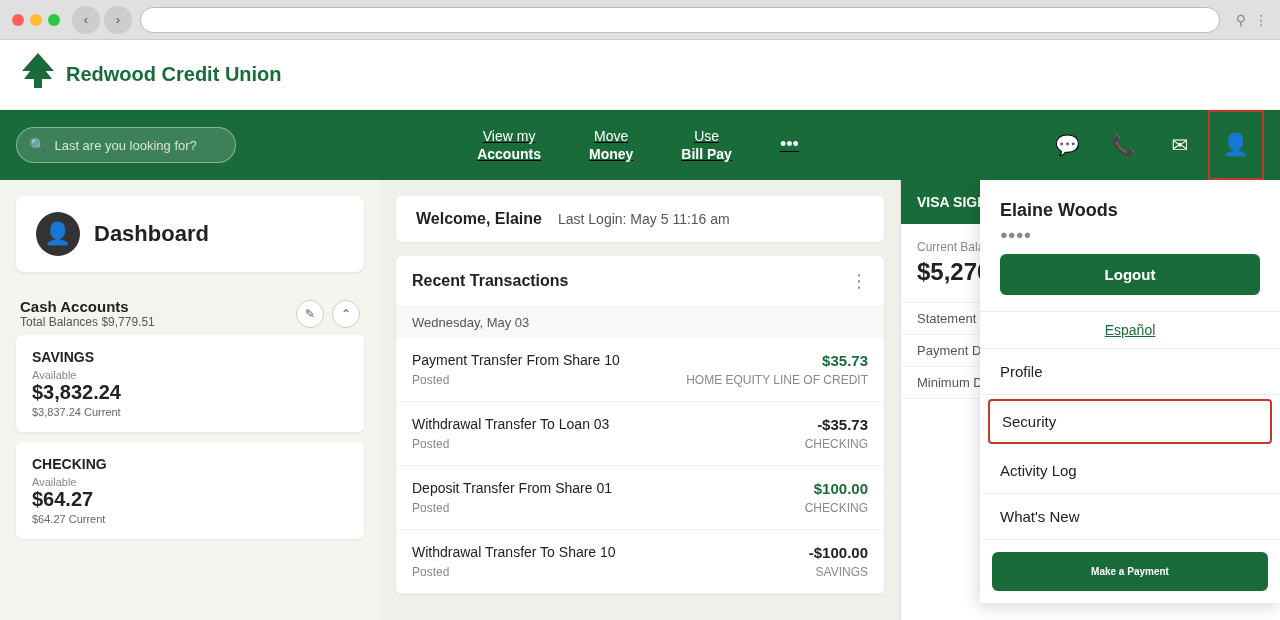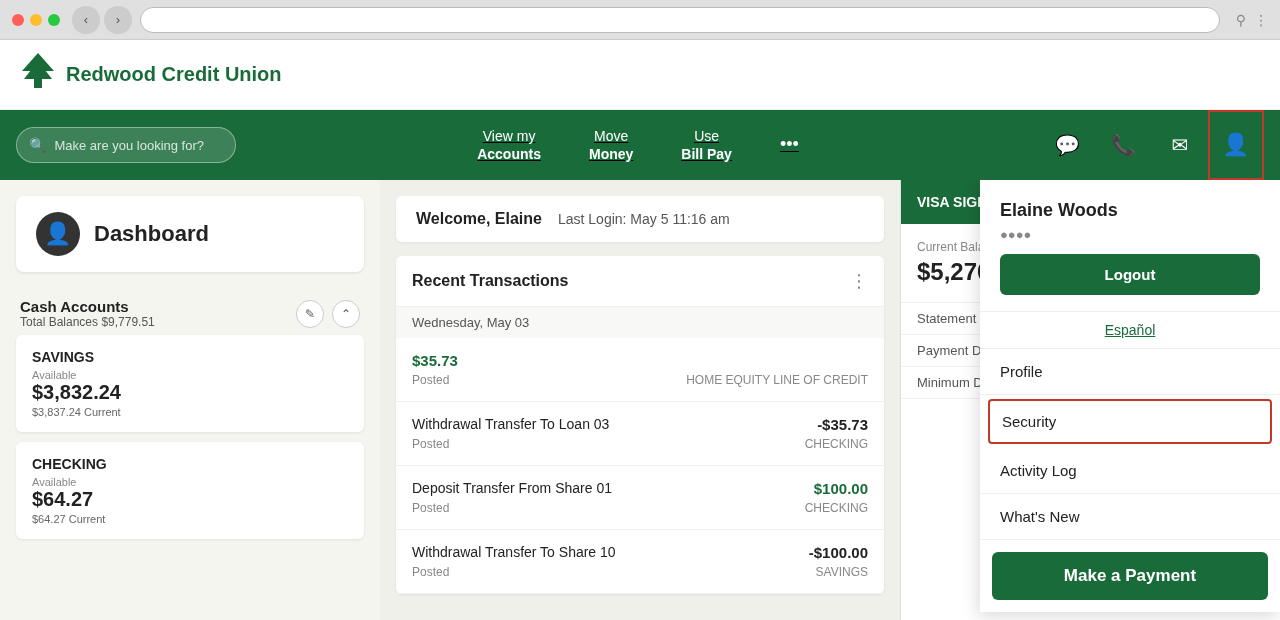--- a/index.html
+++ b/index.html
@@ -213,21 +213,21 @@
     .dropdown-menu-item.highlighted {
       border: 2px solid #c0392b;
       margin: 4px 8px;
       border-radius: 4px;
       padding: 12px 12px;
     }
     .make-payment-btn {
       background: #1a6b3a; color: white; border: none;
       width: calc(100% - 24px); margin: 12px;
       padding: 14px; border-radius: 6px;
-      font-size: 17px; font-weight: 600; cursor: pointer;
+      font-size: 10px; font-weight: 600; cursor: pointer;
     }
   </style>
 </head>
 <body>
 
 <div class="browser-chrome">
   <div class="traffic-lights">
     <div class="tl tl-red"></div>
     <div class="tl tl-yellow"></div>
     <div class="tl tl-green"></div>
@@ -255,21 +255,21 @@
           <rect x="14" y="27" width="8" height="10" fill="#1a6b3a"></rect>
         </svg>
       </div>
       <span class="logo-text">Redwood Credit Union</span>
     </div>
   </div>
 
   <div class="nav-bar">
     <div class="search-box">
       <span>🔍</span>
-      <span style="font-size:13px;">Make are you looking for?</span>
+      <span style="font-size:13px;">Last are you looking for?</span>
     </div>
     <div class="nav-items">
       <div class="nav-item">
         <div>View my</div>
         <div class="nav-sub">Accounts</div>
       </div>
       <div class="nav-item">
         <div>Move</div>
         <div class="nav-sub">Money</div>
       </div>
@@ -351,20 +351,21 @@
 
       <div class="transactions-panel">
         <div class="panel-header">
           <span class="panel-title">Recent Transactions</span>
           <span style="font-size:18px;cursor:pointer;color:#888;">⋮</span>
         </div>
         <div class="date-header">Wednesday, May 03</div>
 
         <div class="transaction-item">
           <div class="transaction-top">
+            <span class="transaction-name">Payment Transfer From Share 10</span>
             <span class="transaction-amount amount-positive">$35.73</span>
           </div>
           <div class="transaction-bottom">
             <span class="transaction-status">Posted</span>
             <span class="transaction-category">HOME EQUITY LINE OF CREDIT</span>
           </div>
         </div>
 
         <div class="transaction-item">
           <div class="transaction-top">

